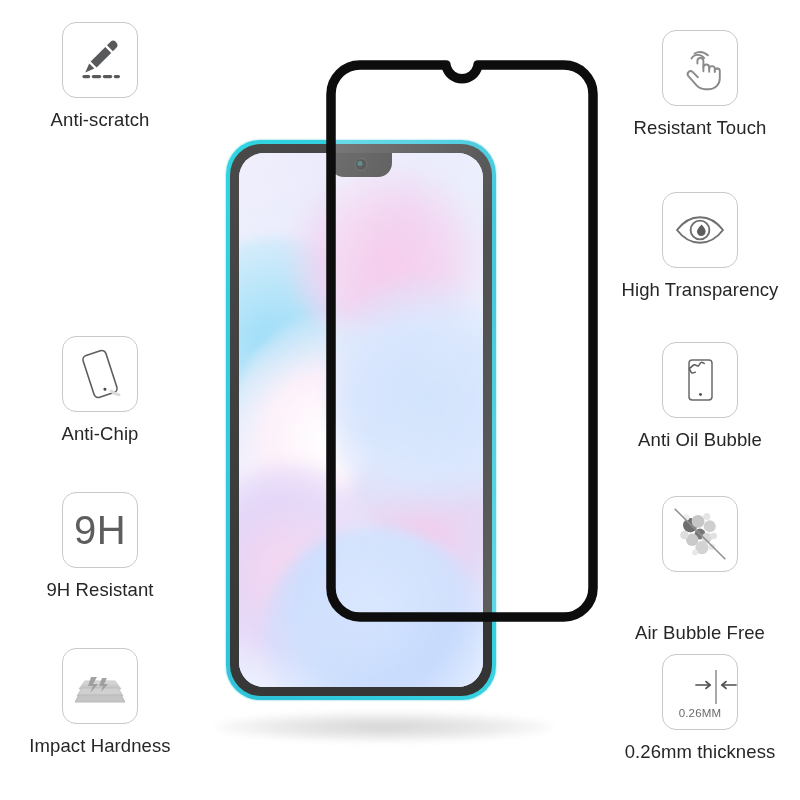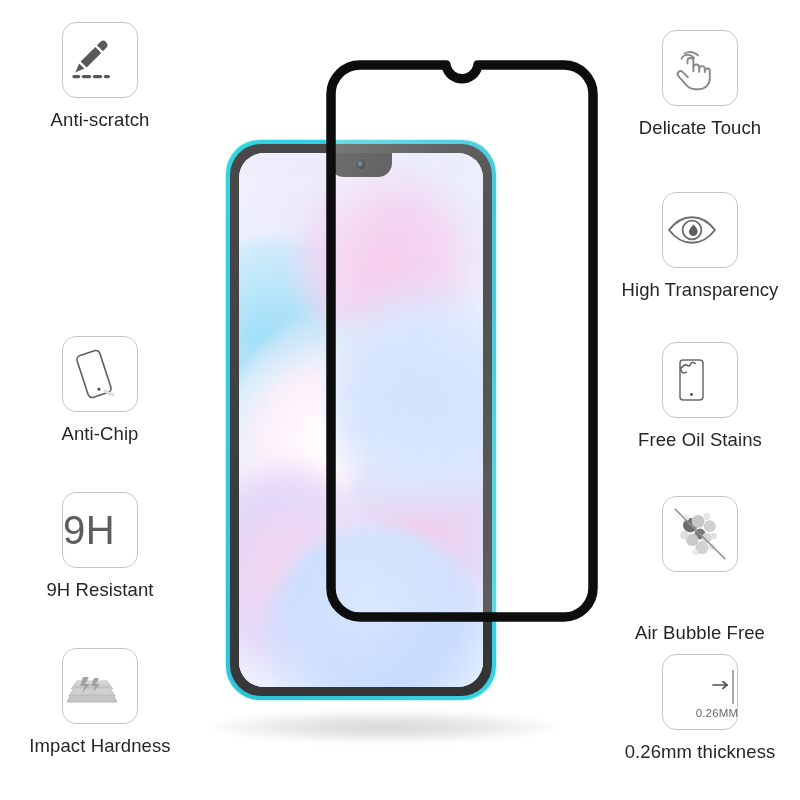--- a/index.html
+++ b/index.html
@@ -36,20 +36,21 @@
 
   .icon-box {
     width: 76px;
     height: 76px;
     border: 1.4px solid #c9c9c9;
     border-radius: 14px;
     background: #ffffff;
     box-sizing: border-box;
     display: flex;
     align-items: center;
+    justify-content: center;
     position: relative;
     overflow: hidden;
   }
   .icon-box svg { display: block; }
 
   .feature-label {
     margin-top: 13px;
     font-size: 18.5px;
     color: #262626;
     letter-spacing: 0.1px;
@@ -299,21 +300,21 @@
           <path d="M18.5 17.5a7.5 7.5 0 0 1 12.6-.4"></path>
           <path d="M21.5 12.5a12 12 0 0 1 13.4 1.8"></path>
           <path d="M24.4 22.5V20c0-1.7 1.4-3 3-3s3 1.3 3 3v10.3"></path>
           <path d="M30.4 26.3c0-1.6 1.3-2.8 2.9-2.8s2.9 1.2 2.9 2.8v4.4"></path>
           <path d="M36.2 27.8c0-1.5 1.3-2.7 2.8-2.7s2.8 1.2 2.8 2.7v3.3"></path>
           <path d="M41.8 30c0-1.4 1.1-2.5 2.5-2.5"></path>
           <path d="M44.3 27.5c1.4 0 2.5 1.1 2.5 2.5v7.3c0 6.3-4.6 10.9-11.4 10.9h-3.3c-3.5 0-6.2-1.2-8.5-3.8l-8.2-9.2c-1.1-1.3-1-3.1.2-4.2 1.2-1.1 3-1 4.2.2l5.1 5"></path>
         </g>
       </svg>
     </div>
-    <div class="feature-label">Delicate Touch</div>
+    <div class="feature-label">Resistant Touch</div>
   </div>
 
   <div class="feature" style="top:192px;">
     <div class="icon-box">
       <svg width="58" height="58" viewBox="0 0 58 58">
         <g fill="none" stroke="#6f6f6f" stroke-width="1.9" stroke-linecap="round" stroke-linejoin="round">
           <path d="M6 29c6.5-8.5 13.8-12.8 23-12.8S45.5 20.5 52 29c-6.5 8.5-13.8 12.8-23 12.8S12.5 37.5 6 29z"></path>
           <circle cx="29" cy="29" r="9.4"></circle>
         </g>
         <path d="M30.6 23.5c2.6 2.8 4 5 4 7.1a4.3 4.3 0 0 1-8.6 0c0-2.1 1.9-4.4 4.6-7.1z" fill="#5d5d5d"></path>
@@ -324,21 +325,21 @@
 
   <div class="feature" style="top:342px;">
     <div class="icon-box">
       <svg width="56" height="56" viewBox="0 0 56 56">
         <rect x="17" y="8" width="23" height="40" rx="3.2" ry="3.2" fill="#ffffff" stroke="#6a6a6a" stroke-width="1.5"></rect>
         <circle cx="28.5" cy="42.5" r="1.4" fill="#4d4d4d"></circle>
         <path d="M17 16.5c2.4-.6 3.4-3.4 5.2-3.8 1.8-.4 2.3 1.8 3.9 1.3 1.6-.5 1.4-3.3 3.1-3.6 1.6-.3 2.4 1.4 3.6 1" fill="none" stroke="#5c5c5c" stroke-width="1.5" stroke-linejoin="round"></path>
         <path d="M17 16.5c1.6 1.1 1.2 3.6 2.7 4.4 1.5.8 2.9-1.3 4.2-.5" fill="none" stroke="#5c5c5c" stroke-width="1.5" stroke-linejoin="round"></path>
       </svg>
     </div>
-    <div class="feature-label">Free Oil Stains</div>
+    <div class="feature-label">Anti Oil Bubble</div>
   </div>
 
   <div class="feature" style="top:496px;gap:39px;">
     <div class="icon-box">
       <svg width="76" height="76" viewBox="0 0 76 76">
         <g>
           <circle cx="28" cy="29" r="7.4" fill="#6e6e6e"></circle>
           <circle cx="38" cy="38" r="5.6" fill="#777777"></circle>
           <circle cx="36" cy="25" r="6.6" fill="#c6c6c6"></circle>
           <circle cx="48" cy="30" r="6.2" fill="#cfcfcf"></circle>

